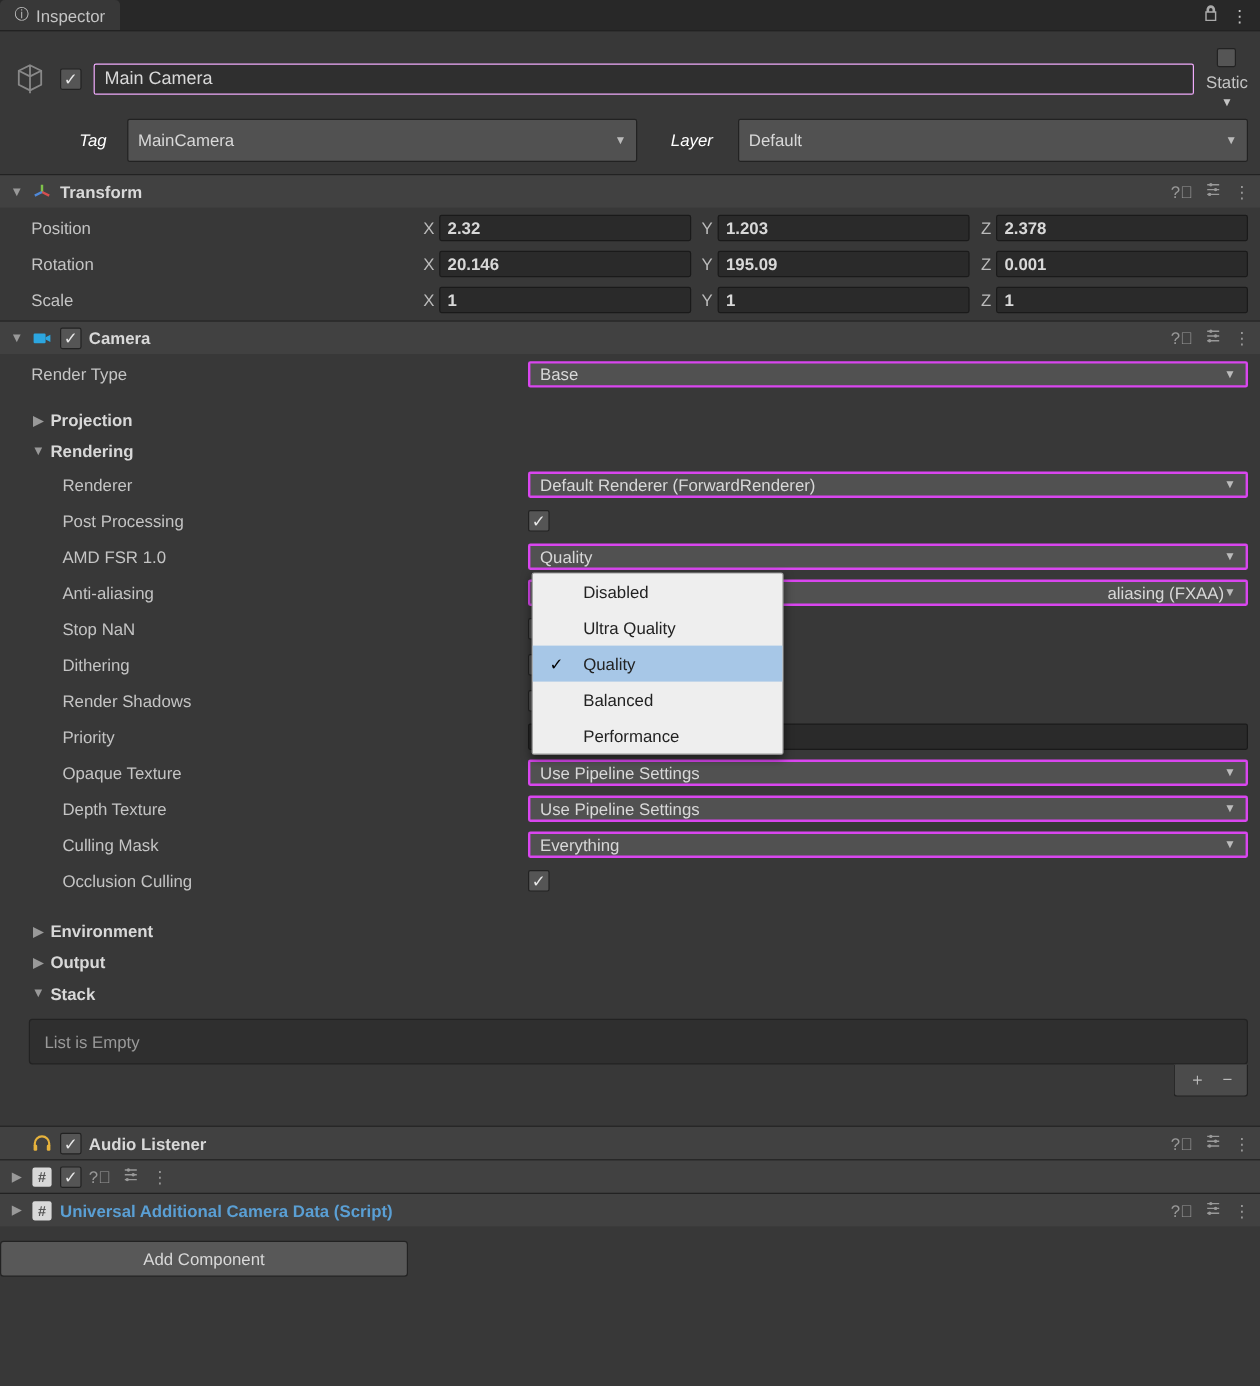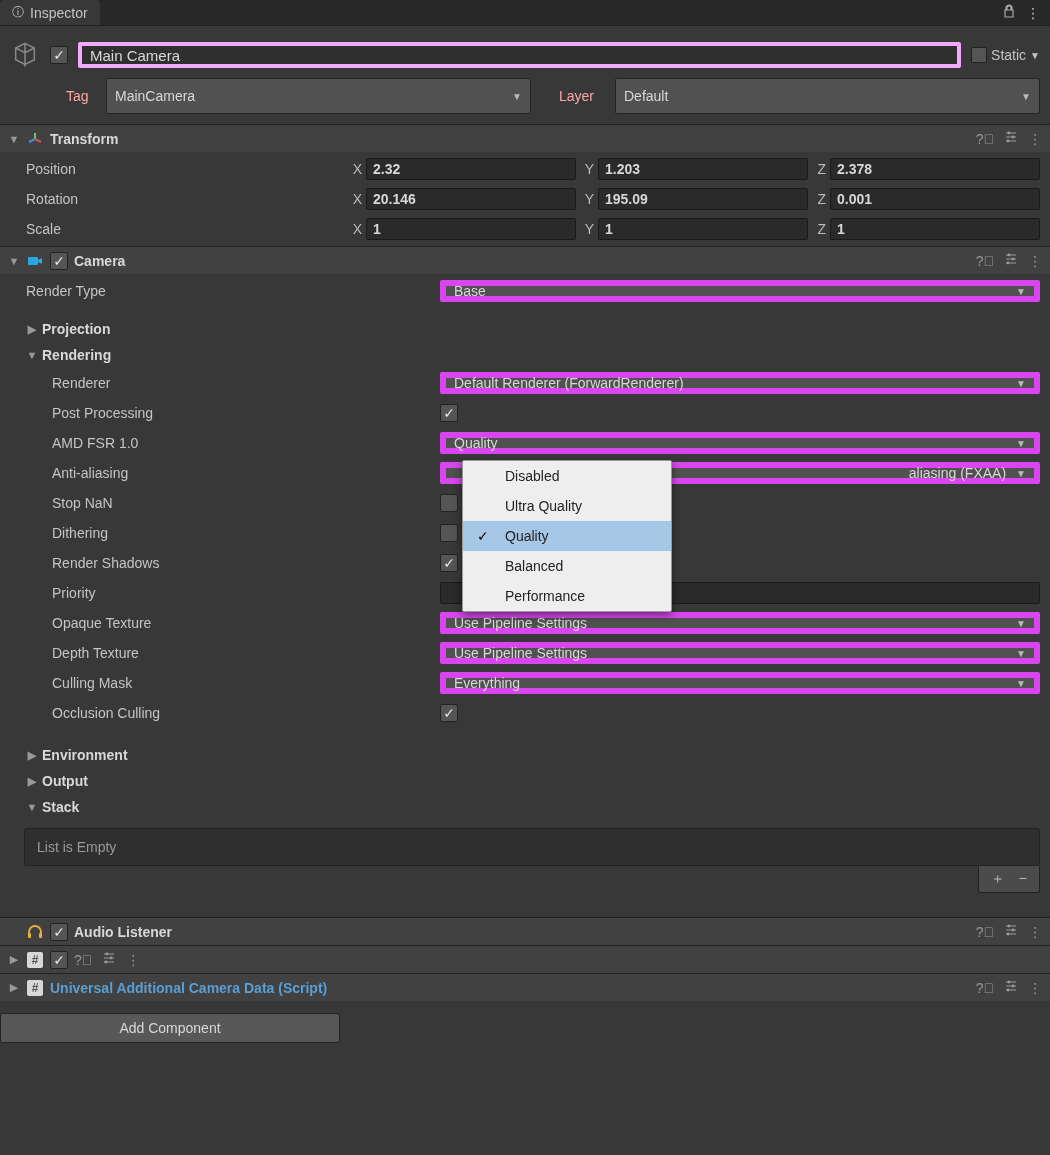--- a/index.html
+++ b/index.html
@@ -11,27 +11,27 @@
   .tab-active { background:#383838; padding:3px 12px; border-top-left-radius:4px; border-top-right-radius:4px; display:flex; align-items:center; gap:6px; font-size:14px; color:#c4c4c4; }
   .tab-active .ico { font-size:12px; }
   .tabbar-spacer { flex:1; }
   .tabbar-right { display:flex; align-items:center; gap:10px; padding-right:10px; color:#c4c4c4; }
 
   
   .obj-header { display:flex; align-items:center; gap:10px; padding:14px 10px 6px 10px; }
   .cube-ico { width:30px; height:30px; display:flex; align-items:center; justify-content:center; color:#8c8c8c; font-size:24px; }
   .chk { width:18px; height:18px; background:#555; border:1px solid #222; border-radius:2px; display:flex; align-items:center; justify-content:center; color:#e8e8e8; font-size:14px; }
   .chk.checked::after { content:"✓"; }
-  .name-input { flex:1; background:#2f2f2f; border:4px solid #f0abfc; height:26px; padding:0 8px; color:#d8d8d8; border-radius:2px; font-size:15px; }
-  .static { display:flex; align-items:center; gap:4px; color:#c4c4c4; font-size:14px; }
+  .name-input { flex:1; background:#2f2f2f; border:1px solid #f0abfc; height:26px; padding:0 8px; color:#d8d8d8; border-radius:2px; font-size:15px; }
+  .static { display:flex; align-items:center; gap:4px; color:#c4c4c4; font-size:14px;flex-direction:column; }
   .static .chk { width:16px; height:16px; }
 
   
   .taglayer { display:flex; align-items:center; gap:8px; padding:2px 10px 10px 66px; }
-  .tl-label { color:#fca5a5; font-size:14px; min-width:32px; }
+  .tl-label { color:#ffffff; font-size:14px; min-width:32px;font-style:italic; }
   .dropdown { flex:1; background:#515151; border:1px solid #222; height:24px; border-radius:2px; padding:17px 8px; color:#d8d8d8; display:flex; align-items:center; justify-content:space-between; font-size:14px; }
   .dropdown .arrow { color:#bbb; font-size:10px; }
 
   
   .comp-header { background:#414141; border-top:1px solid #222; display:flex; align-items:center; height:28px; padding:0 8px; gap:6px; }
   .foldout { width:12px; color:#999; font-size:11px; text-align:center; }
   .comp-ico { width:18px; height:18px; display:flex; align-items:center; justify-content:center; font-size:14px; }
   .comp-title { font-weight:600; color:#d8d8d8; font-size:14px; flex:1; }
   .comp-right { display:flex; align-items:center; gap:10px; color:#999; }
   .comp-right .ico { font-size:14px; }
@@ -41,25 +41,25 @@
   .row { display:flex; align-items:center; height:26px; }
   .row .label { width:420px; padding-left:6px; color:#c4c4c4; font-size:14px; }
   .row .label.bold { font-weight:600; color:#d8d8d8; }
   .row .label.indent { padding-left:32px; }
   .row .label.sub-fold { display:flex; align-items:center; gap:4px; }
   .row .value { flex:1; display:flex; align-items:center; gap:4px; }
   .xyz { display:flex; align-items:center; gap:4px; flex:1; }
   .xyz .ax { color:#bbb; width:14px; text-align:right; font-size:14px; }
   .numfield { flex:1; background:#2a2a2a; border:1px solid #1a1a1a; height:22px; color:#d8d8d8; padding:0 6px; border-radius:2px; font-size:14px; min-width:0;font-weight:bold; }
 
-  .select { flex:1; background:#515151; border:6px solid #d946ef; height:22px; border-radius:2px; padding:0 8px; color:#d8d8d8; display:flex; align-items:center; justify-content:space-between; font-size:14px; position:relative; }
+  .select { flex:1; background:#515151; border:2px solid #d946ef; height:22px; border-radius:2px; padding:0 8px; color:#d8d8d8; display:flex; align-items:center; justify-content:space-between; font-size:14px; position:relative; }
   .select .arrow { color:#bbb; font-size:10px; }
 
   
-  .popup { position:absolute; top:22px; left:16px; width:210px; background:#eeeeee; border:1px solid #999; border-radius:2px; box-shadow:0 3px 8px rgba(0,0,0,0.5); z-index:10;text-align:right; }
+  .popup { position:absolute; top:22px; left:1px; width:210px; background:#eeeeee; border:1px solid #999; border-radius:2px; box-shadow:0 3px 8px rgba(0,0,0,0.5); z-index:10;text-align:right; }
   .popup-item { height:30px; display:flex; align-items:center; padding:0 18px 0 42px; color:#222; font-size:15px; position:relative; }
   .popup-item.selected { background:#a7c7e7; }
   .popup-item.selected::before, .popup-item .check::before { content:"✓"; position:absolute; left:14px; color:#000; font-size:14px; }
 
   .chk-field { width:18px; height:18px; background:#555; border:1px solid #222; border-radius:2px; display:flex; align-items:center; justify-content:center; color:#e8e8e8; font-size:14px; }
   .chk-field.checked::after { content:"✓"; }
 
   .empty-list { margin:6px 10px 0 24px; background:#2f2f2f; border:1px solid #222; border-radius:3px; padding:10px 12px; color:#999; font-size:14px; }
   .list-buttons { display:flex; justify-content:flex-end; margin:0 10px 16px 24px; }
   .list-btnbox { background:#4b4b4b; border:1px solid #222; border-top:none; border-radius:0 0 3px 3px; padding:4px 12px; display:flex; gap:14px; color:#bbb; font-size:18px; }
@@ -269,21 +269,21 @@
                 <span>Performance</span>
               </div>
           </div>
         </div>
       </div>
     </div>
 
     <div class="row">
       <div class="label indent">Anti-aliasing</div>
       <div class="value">
-        <div class="select" style="justify-content:flex-end; gap:10px;">
+        <div class="select" style="justify-content:flex-end; ">
           <span>aliasing (FXAA)</span>
             <span class="arrow">▼</span>
         </div>
       </div>
     </div>
 
     <div class="row">
       <div class="label indent">Stop NaN</div>
       <div class="value">
           <div class="chk-field"></div>

